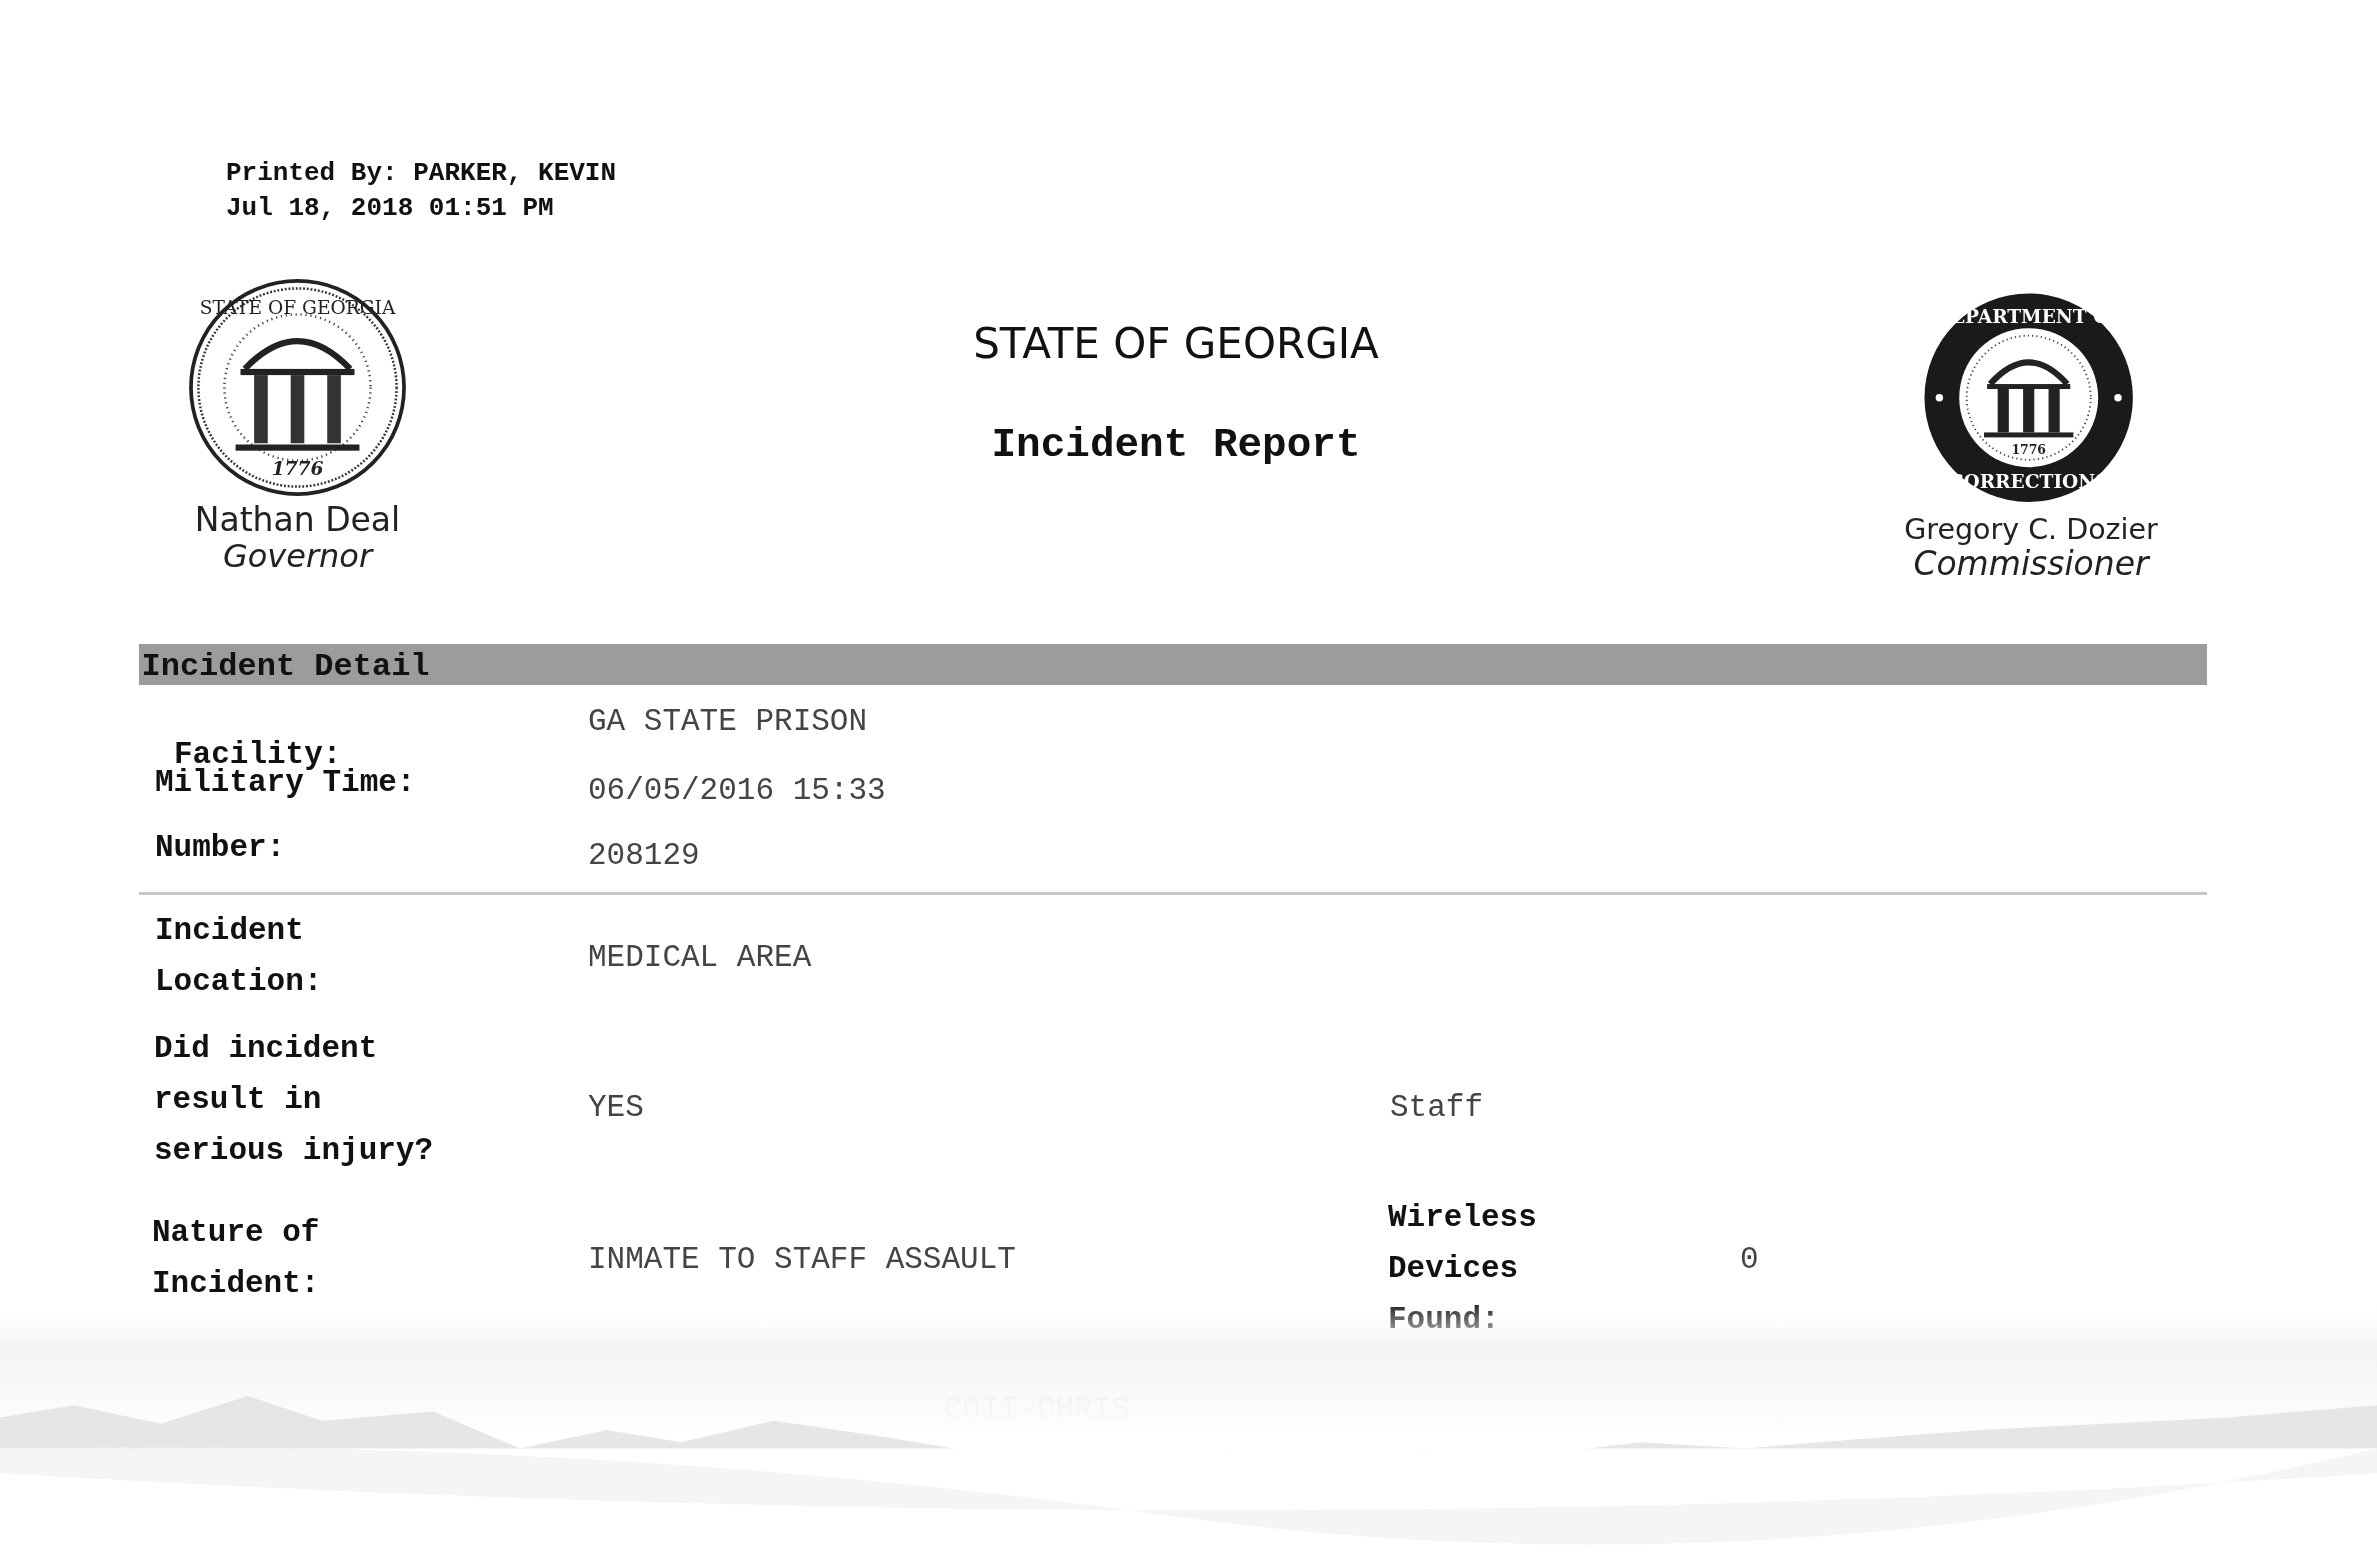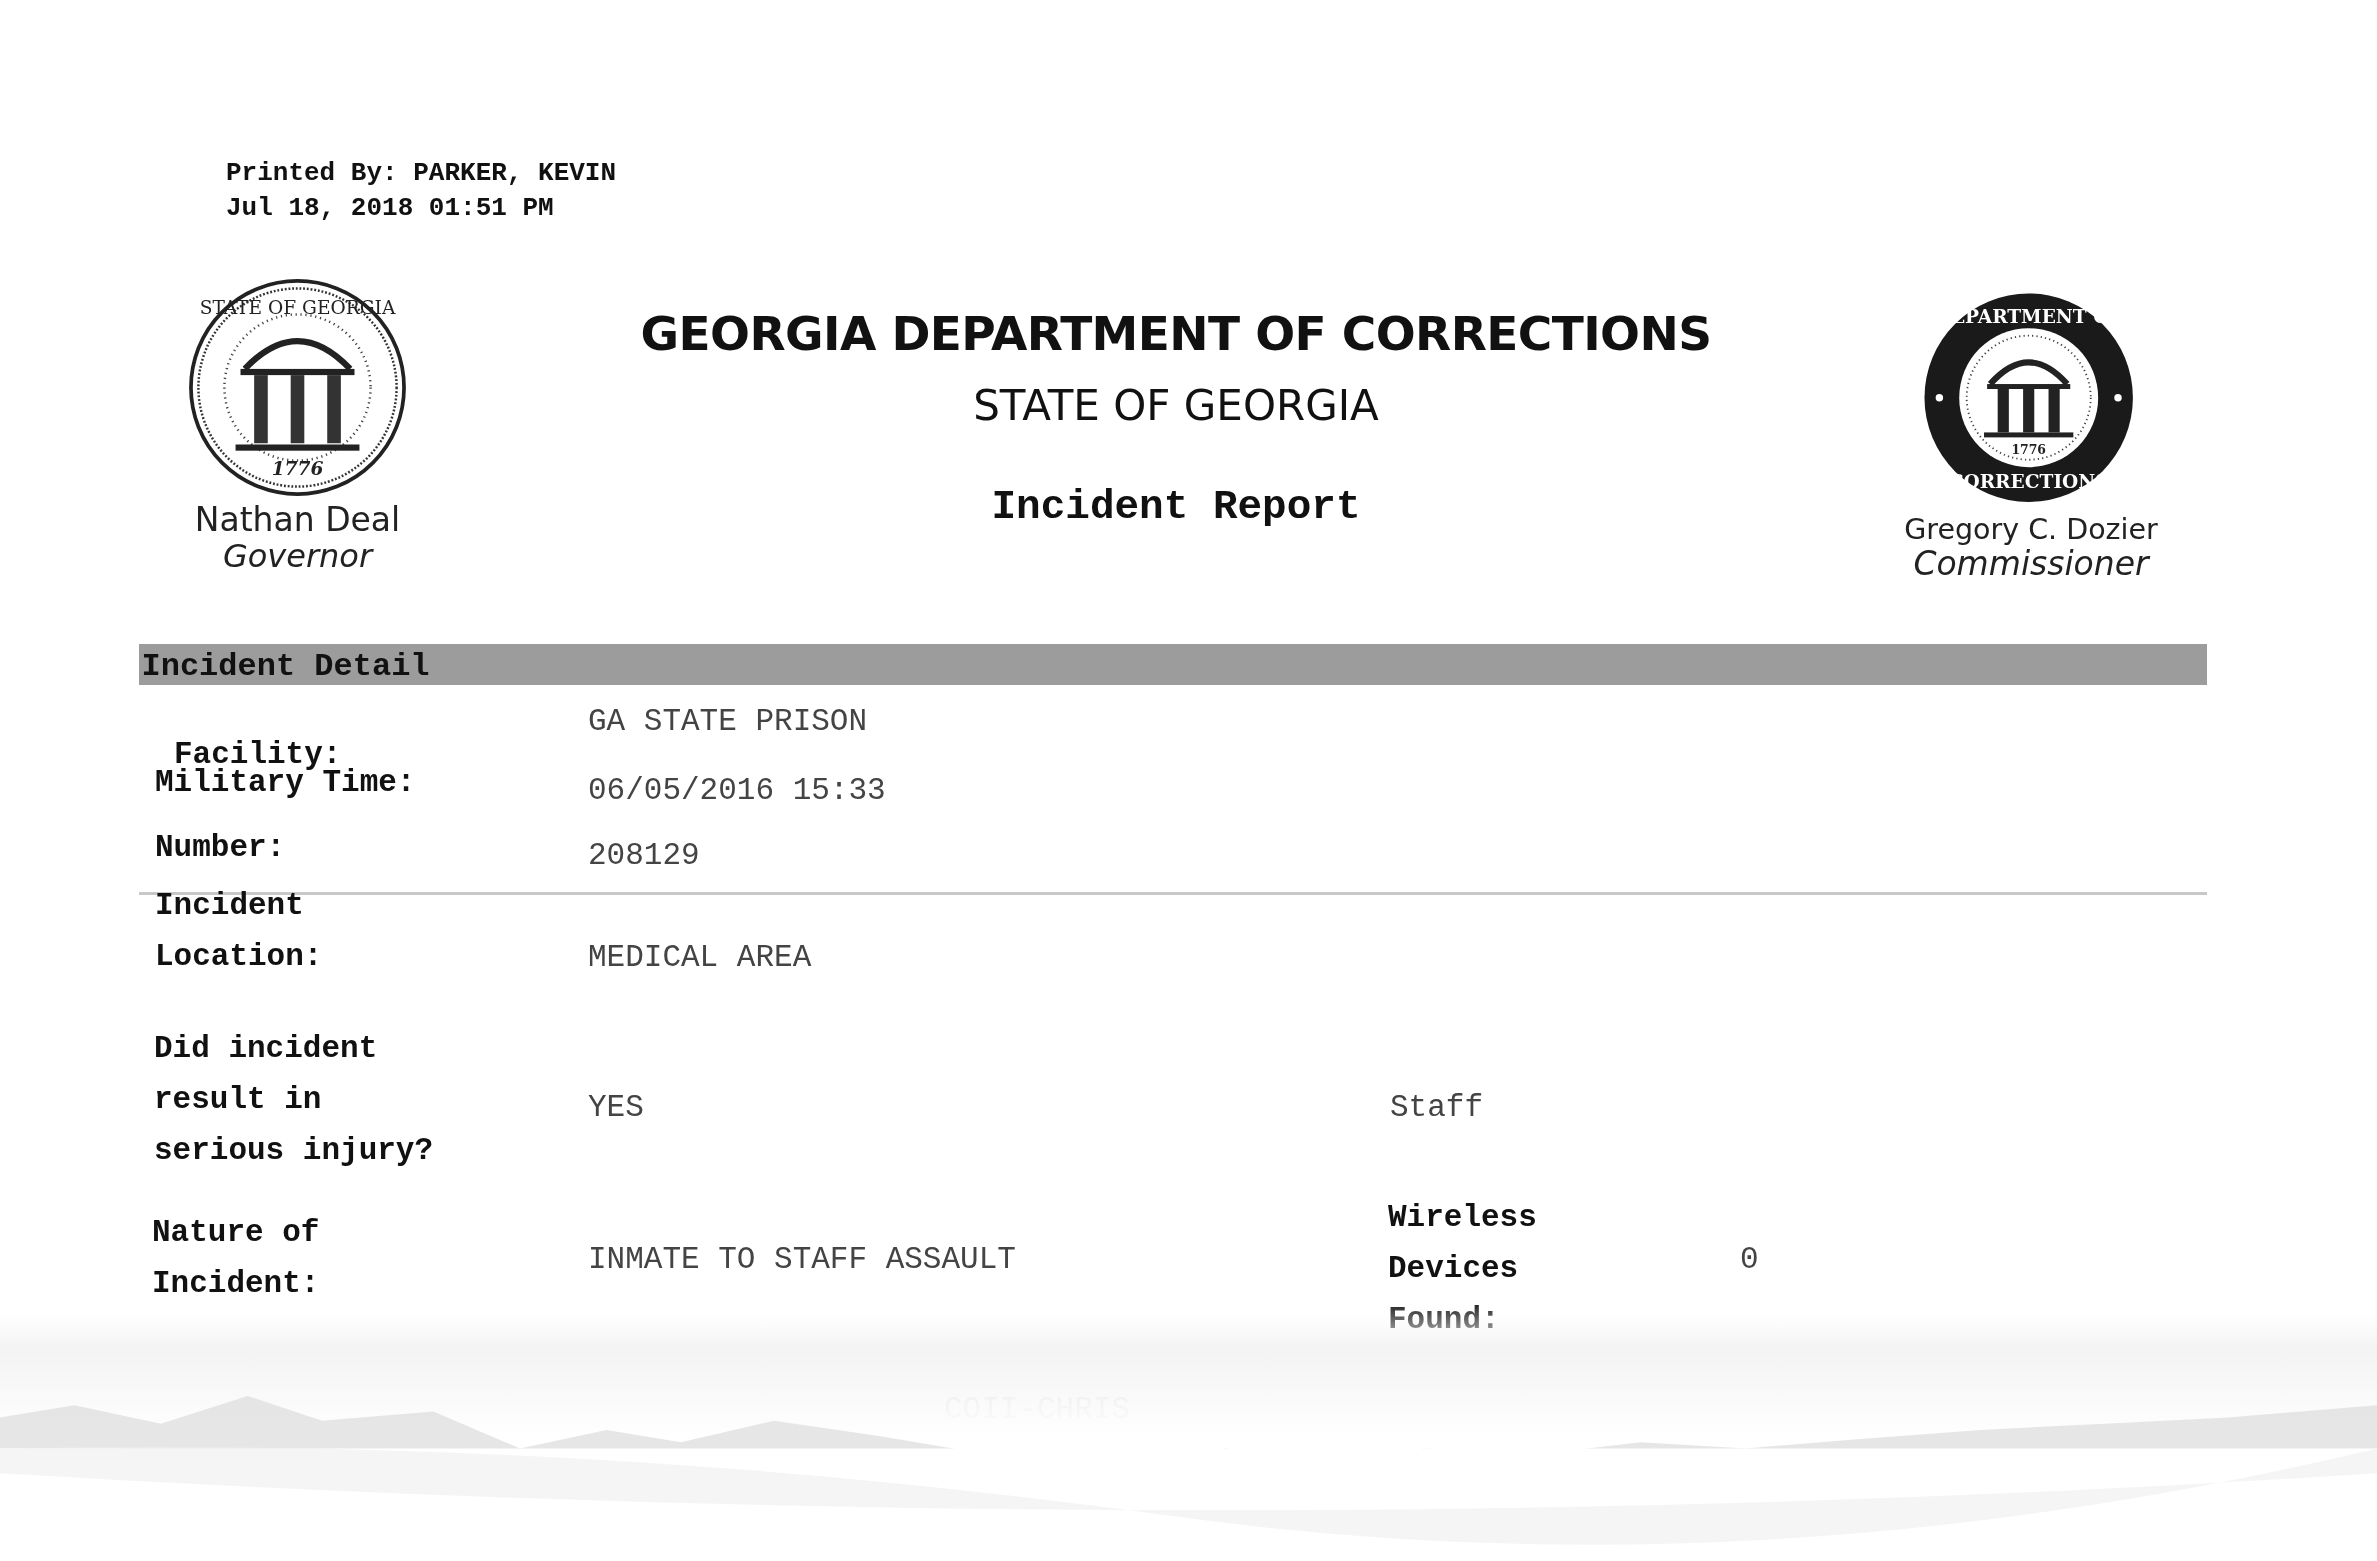--- a/index.html
+++ b/index.html
@@ -92,41 +92,40 @@
   <div class="name">Nathan Deal</div>
   <div class="title">Governor</div>
 </div>
 
 <div id="com-block" class="official sans">
   <div class="name">Gregory C. Dozier</div>
   <div class="title">Commissioner</div>
 </div>
 
 <div id="header-center">
-  <div id="dept-title" class="sans">GEORGIA DEPARTMENT OF CORRECTIONS</div>
   <div id="state-title" class="sans">STATE OF GEORGIA</div>
   <div id="report-title" class="mono">Incident Report</div>
 </div>
 
 <div id="section-bar" class="mono">
   <span>Incident Detail</span>
 </div>
 
 <div class="lbl mono" style="left:155px; top:729px;margin-left:19px;">Facility:</div>
 <div class="val mono" style="left:588px; top:688px;">GA STATE PRISON</div>
 
 <div class="lbl mono" style="left:155px; top:757px;">Military Time:</div>
 <div class="val mono" style="left:588px; top:757px;">06/05/2016 15:33</div>
 
 <div class="lbl mono" style="left:155px; top:822px;">Number:</div>
 <div class="val mono" style="left:588px; top:822px;">208129</div>
 
 <div class="divider" style="top:892px;"></div>
 
-<div class="lbl mono" style="left:155px; top:880px;">
+<div class="lbl mono" style="left:155px; top:905px;">
   <div>Incident</div>
   <div>Location:</div>
 </div>
 <div class="val mono" style="left:588px; top:924px;">MEDICAL AREA</div>
 
 <div class="lbl mono" style="left:154px; top:1023px;">
   <div>Did incident</div>
   <div>result in</div>
   <div>serious injury?</div>
 </div>

